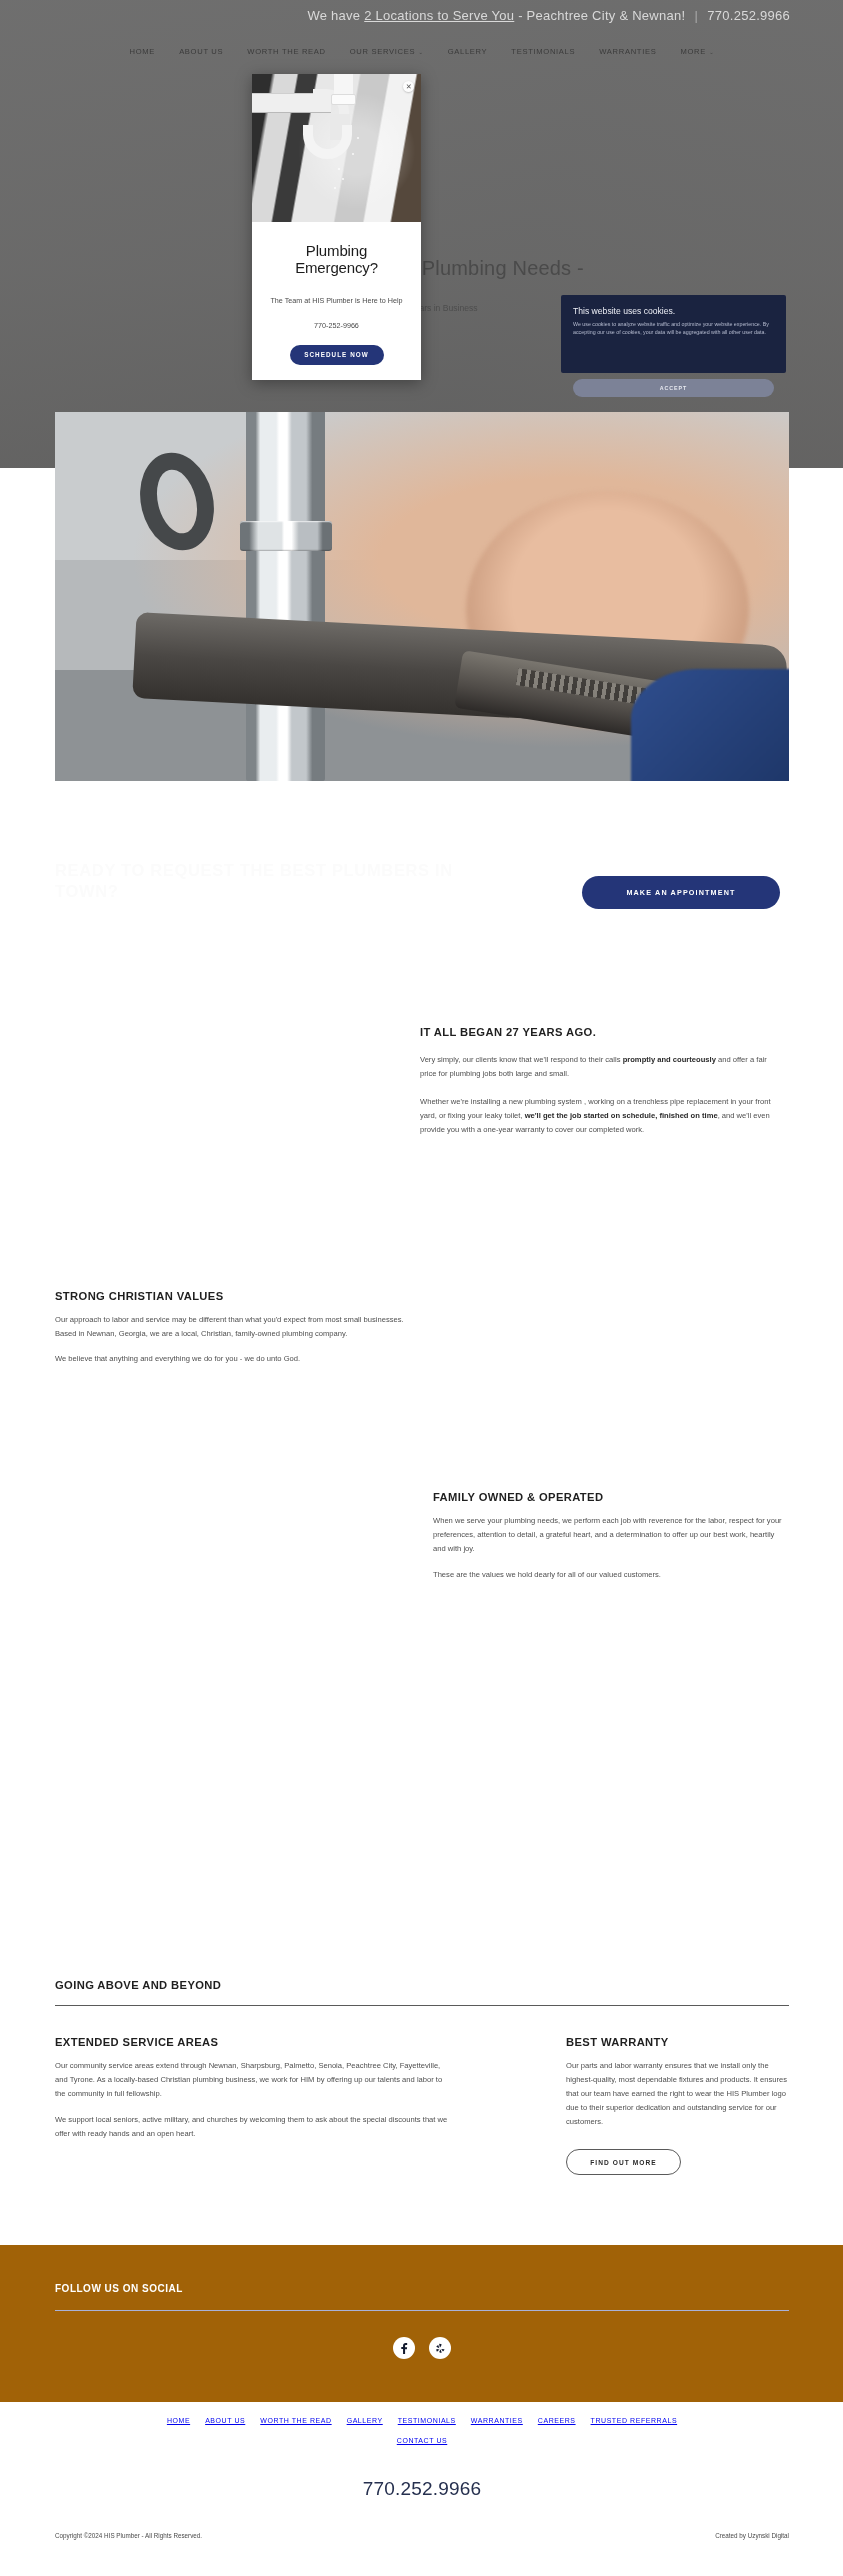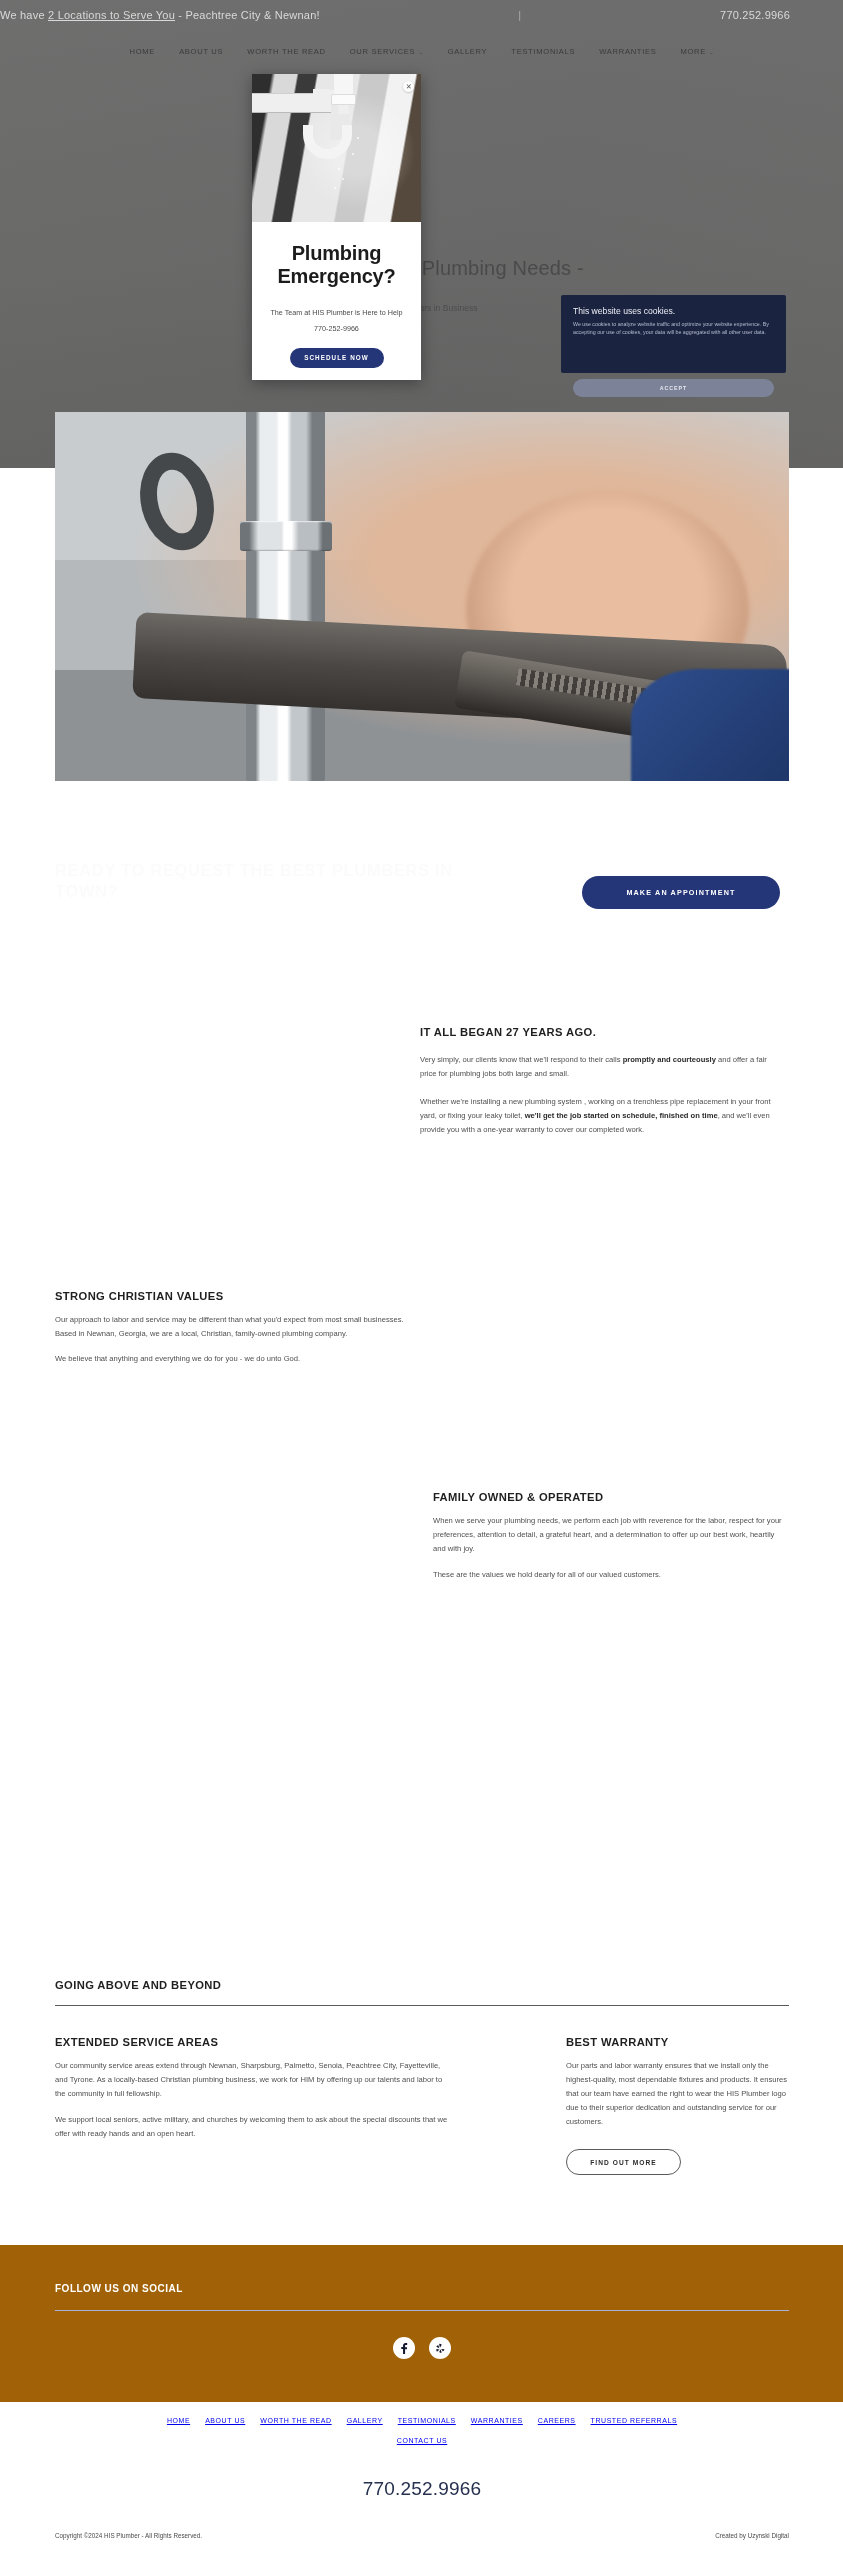--- a/index.html
+++ b/index.html
@@ -25,22 +25,22 @@
   }
   #hero-photo-bg {
     position: absolute;
     top: 0; left: 0; right: 0; bottom: 0;
     background:
       linear-gradient(180deg, rgba(110,110,110,.97) 0%, rgba(105,105,105,.95) 58%, rgba(98,98,98,.92) 100%),
       linear-gradient(115deg, #8a8379 0%, #6f6a63 30%, #54514c 60%, #7c736a 100%);
   }
   #topbar {
     position: absolute; top: 0; left: 0; width: 790px; height: 30px;
-    display: flex; align-items: center; justify-content: space-between;
-    color: #d9d9d9; font-size: 11px; letter-spacing: .02em;
+    display: flex; align-items: center; justify-content: flex-end;
+    color: #d9d9d9; font-size: 13px; letter-spacing: .02em;
   }
   #topbar .sep { margin: 0 9.2px; opacity: .55; }
   #topbar a { color: #d9d9d9; text-decoration: none; }
   #topbar .loc-link { text-decoration: underline; }
 
   #mainnav {
     position: absolute; top: 40px; left: 0; width: 844px; height: 23px;
     display: flex; align-items: center; justify-content: center;
     gap: 24px;
     font-size: 7.6px; letter-spacing: .09em;
@@ -110,23 +110,23 @@
   }
   #modal-close {
     position: absolute; right: 6.6px; top: 6.6px;
     width: 11.2px; height: 11.2px; border-radius: 50%;
     background: #fdfdfd; color: #555;
     display: flex; align-items: center; justify-content: center;
     font-size: 7.2px; line-height: 1; cursor: pointer;
     box-shadow: 0 0.7px 2px rgba(0,0,0,.25);
   }
   #modal-body { padding: 20px 13px 16px; text-align: center; }
-  #modal-title { font-size: 20px; font-weight: 700; color: #1c1c1c; letter-spacing: -.01em; }
+  #modal-title { font-size: 15px; font-weight: 400; color: #1c1c1c; letter-spacing: -.01em; }
   #modal-line1 { margin-top: 20px; font-size: 7.2px; color: #4a4a4a; }
-  #modal-line2 { margin-top: 7px; font-size: 7.2px; color: #4a4a4a; }
+  #modal-line2 { margin-top: 16px; font-size: 7.2px; color: #4a4a4a; }
   #modal-cta {
     margin: 14.5px auto 0;
     width: 94px; height: 20px;
     background: #243578;
     color: #fff; border: none; border-radius: 10.5px;
     font-size: 6.3px; letter-spacing: .17em; font-weight: 700;
     font-family: "Liberation Sans", sans-serif;
     cursor: pointer;
   }
 

